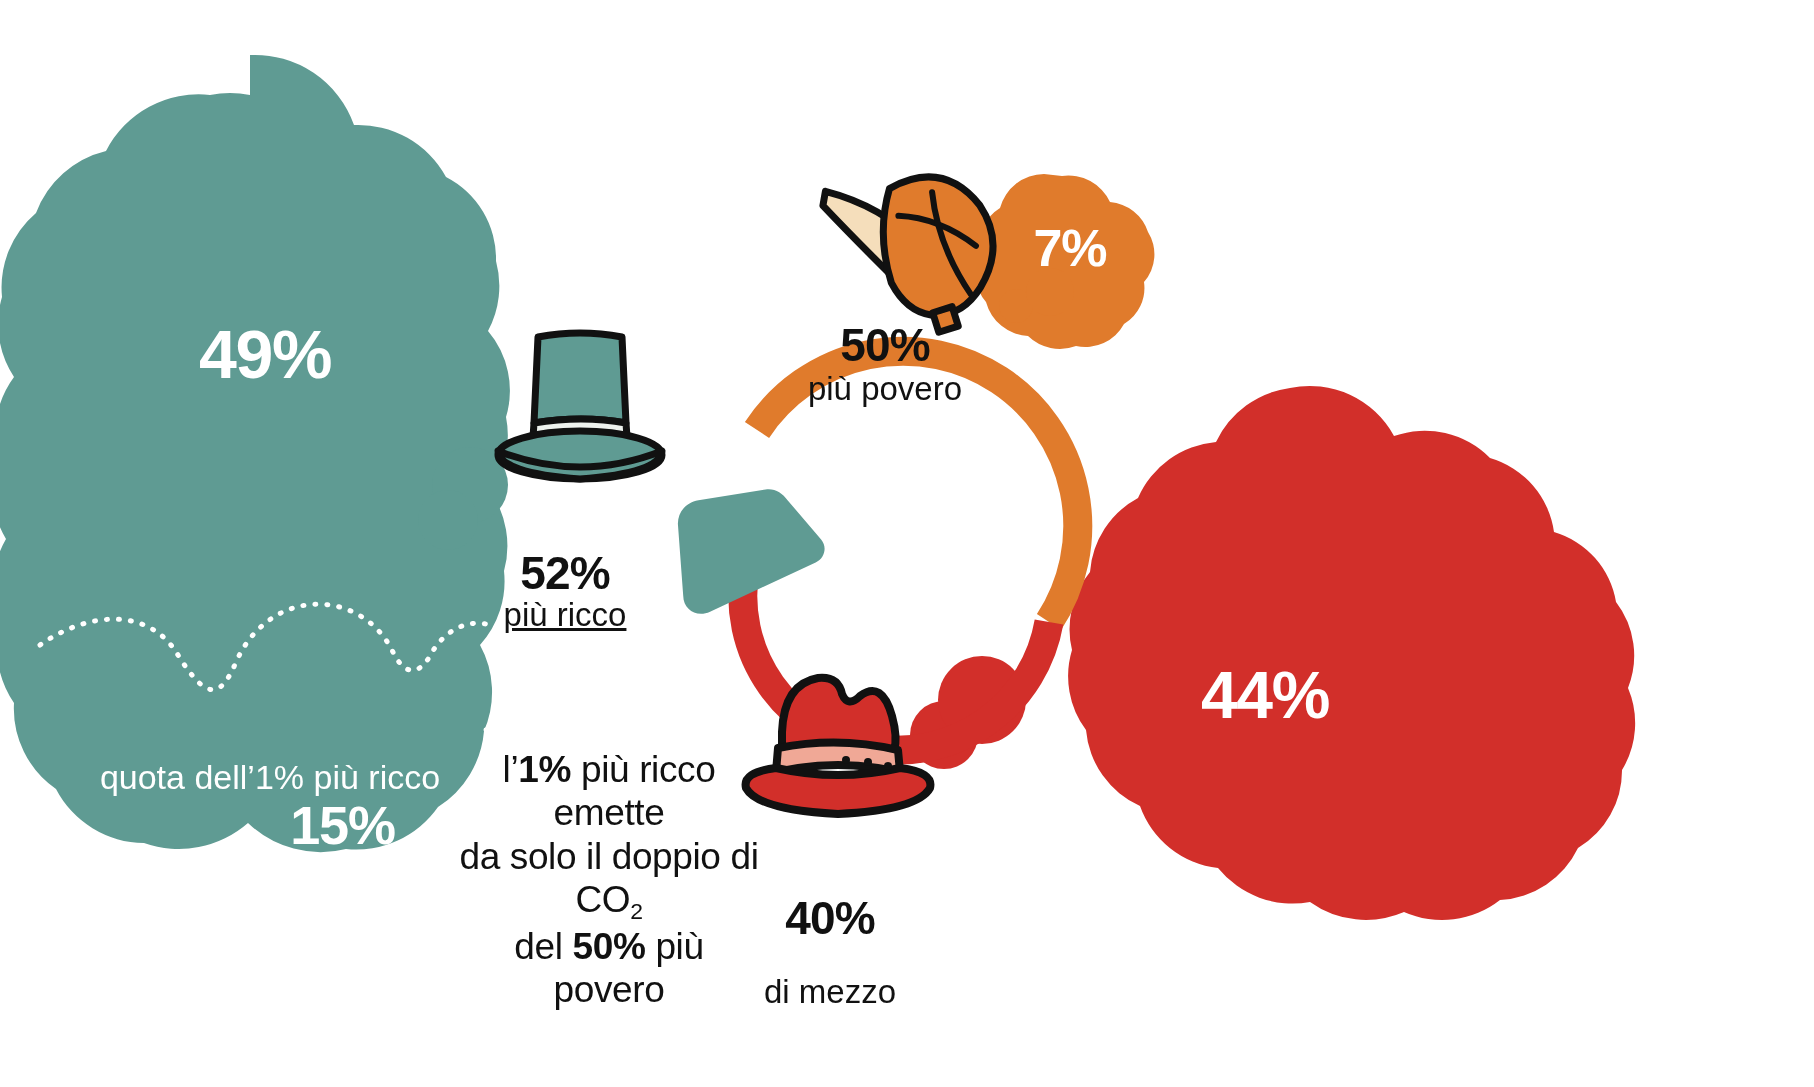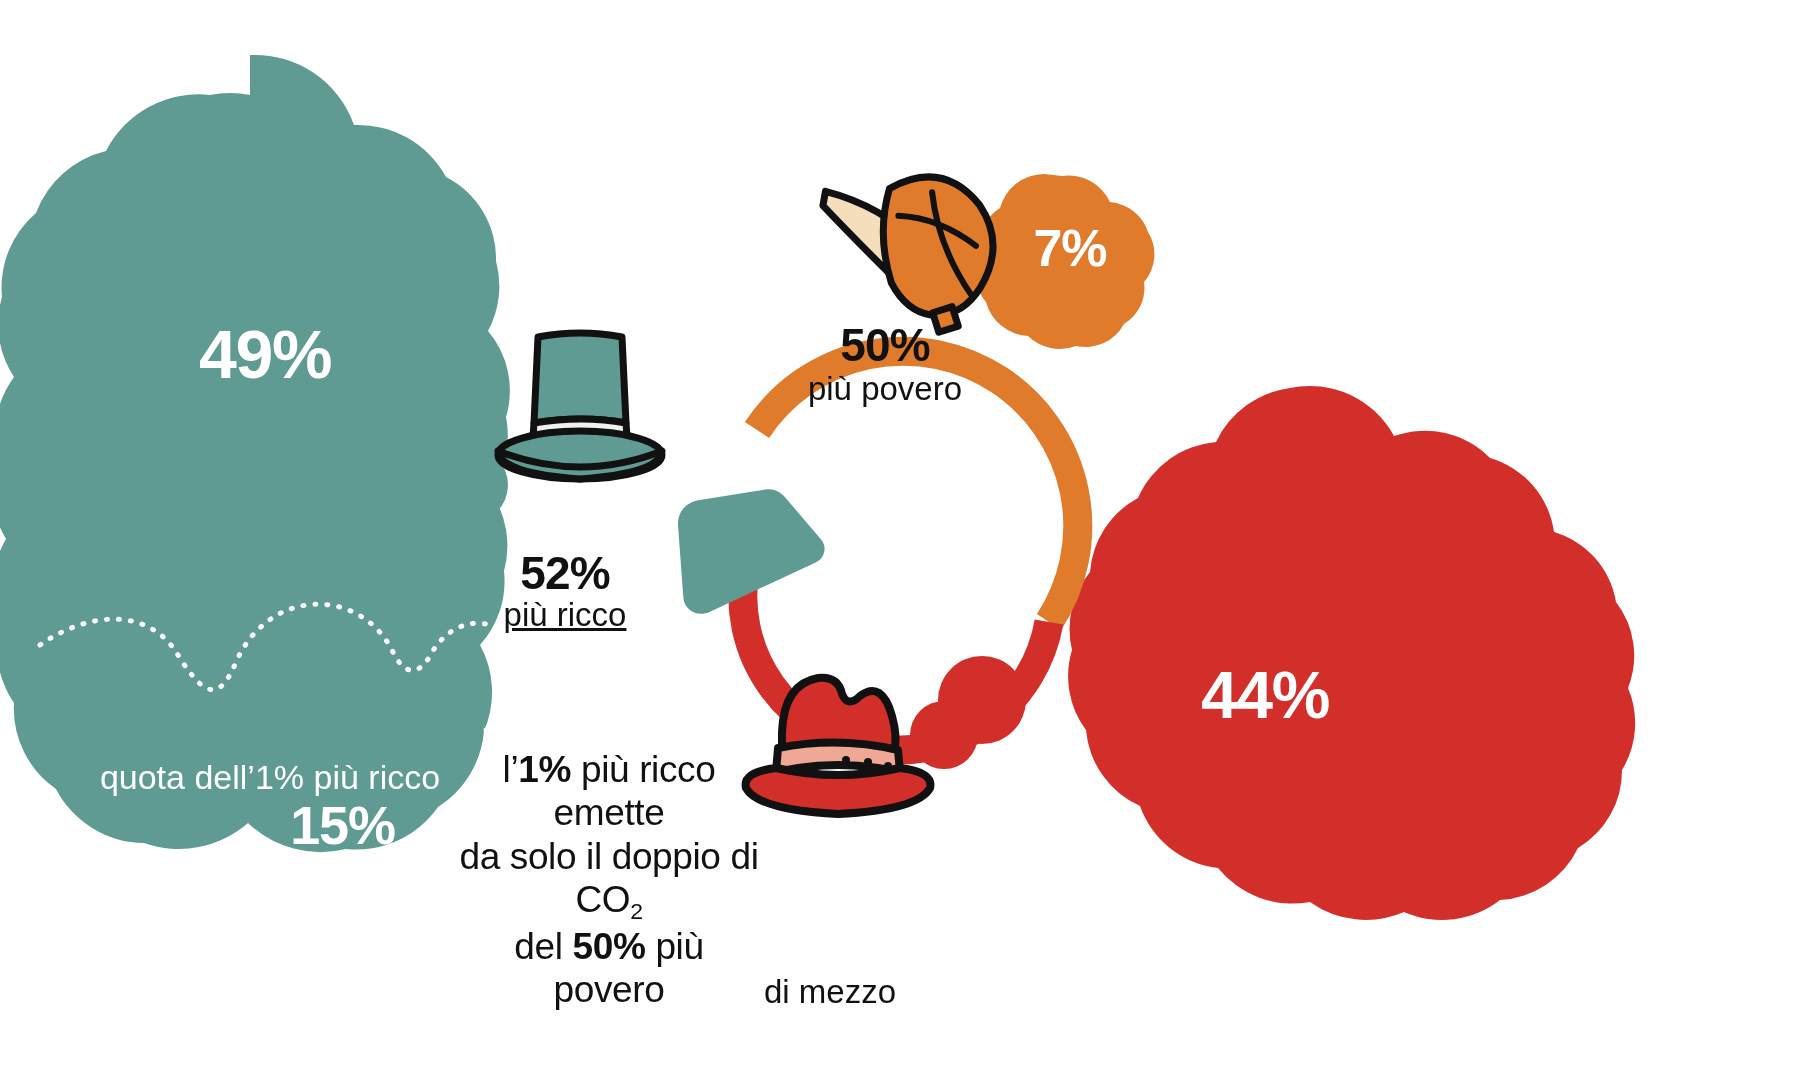--- a/index.html
+++ b/index.html
@@ -188,20 +188,21 @@
   <div class="lbl big-pct white-pct" style="left:1000px;top:222px;width:140px;font-size:52px;">7%</div>
 
   <div class="lbl big-pct white-pct" style="left:1140px;top:662px;width:250px;font-size:66px;">44%</div>
 
   <div class="lbl big-pct dark-pct" style="left:480px;top:550px;width:170px;font-size:46px;">52%</div>
   <div class="lbl sub" style="left:480px;top:598px;width:170px;font-size:33px;text-decoration:underline;">più ricco</div>
 
   <div class="lbl big-pct dark-pct" style="left:800px;top:322px;width:170px;font-size:46px;">50%</div>
   <div class="lbl sub" style="left:790px;top:372px;width:190px;font-size:33px;">più povero</div>
 
+  <div class="lbl big-pct dark-pct" style="left:745px;top:895px;width:170px;font-size:46px;">40%</div>
   <div class="lbl sub" style="left:745px;top:975px;width:170px;font-size:33px;">di mezzo</div>
 
   <div class="caption" style="left:435px;top:748px;width:300px;margin-left:24px;">
     <div>
       <span>l’</span><b>1%</b><span> più ricco emette</span>
     </div>
     <div>
       <span>da solo il doppio di CO</span><sub>2</sub>
     </div>
     <div>

